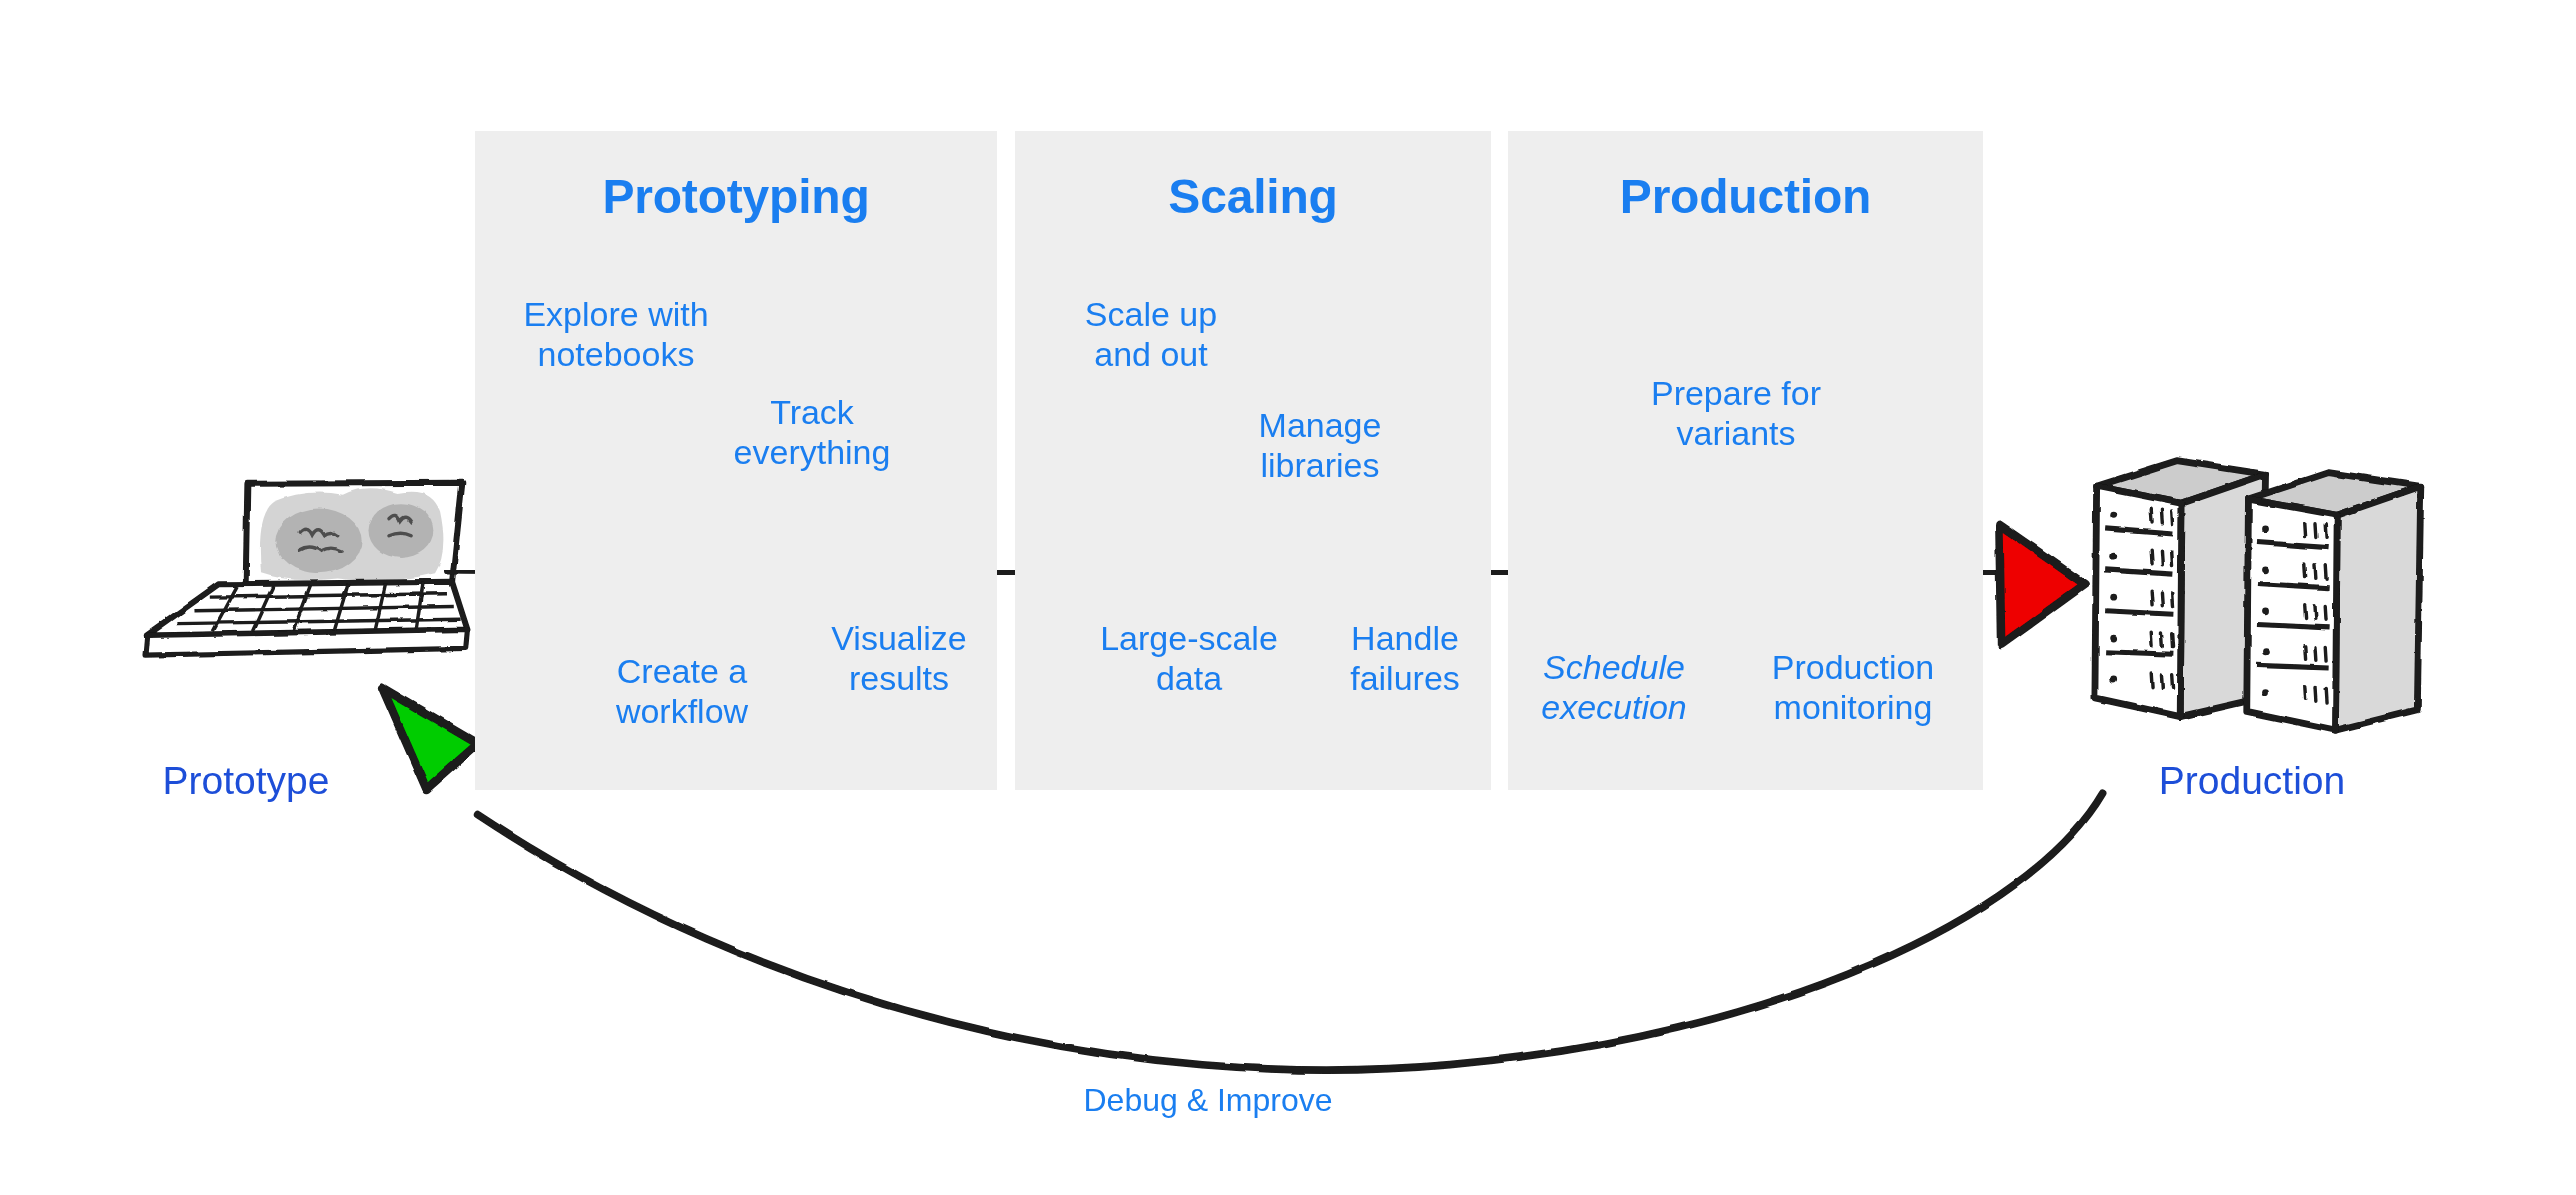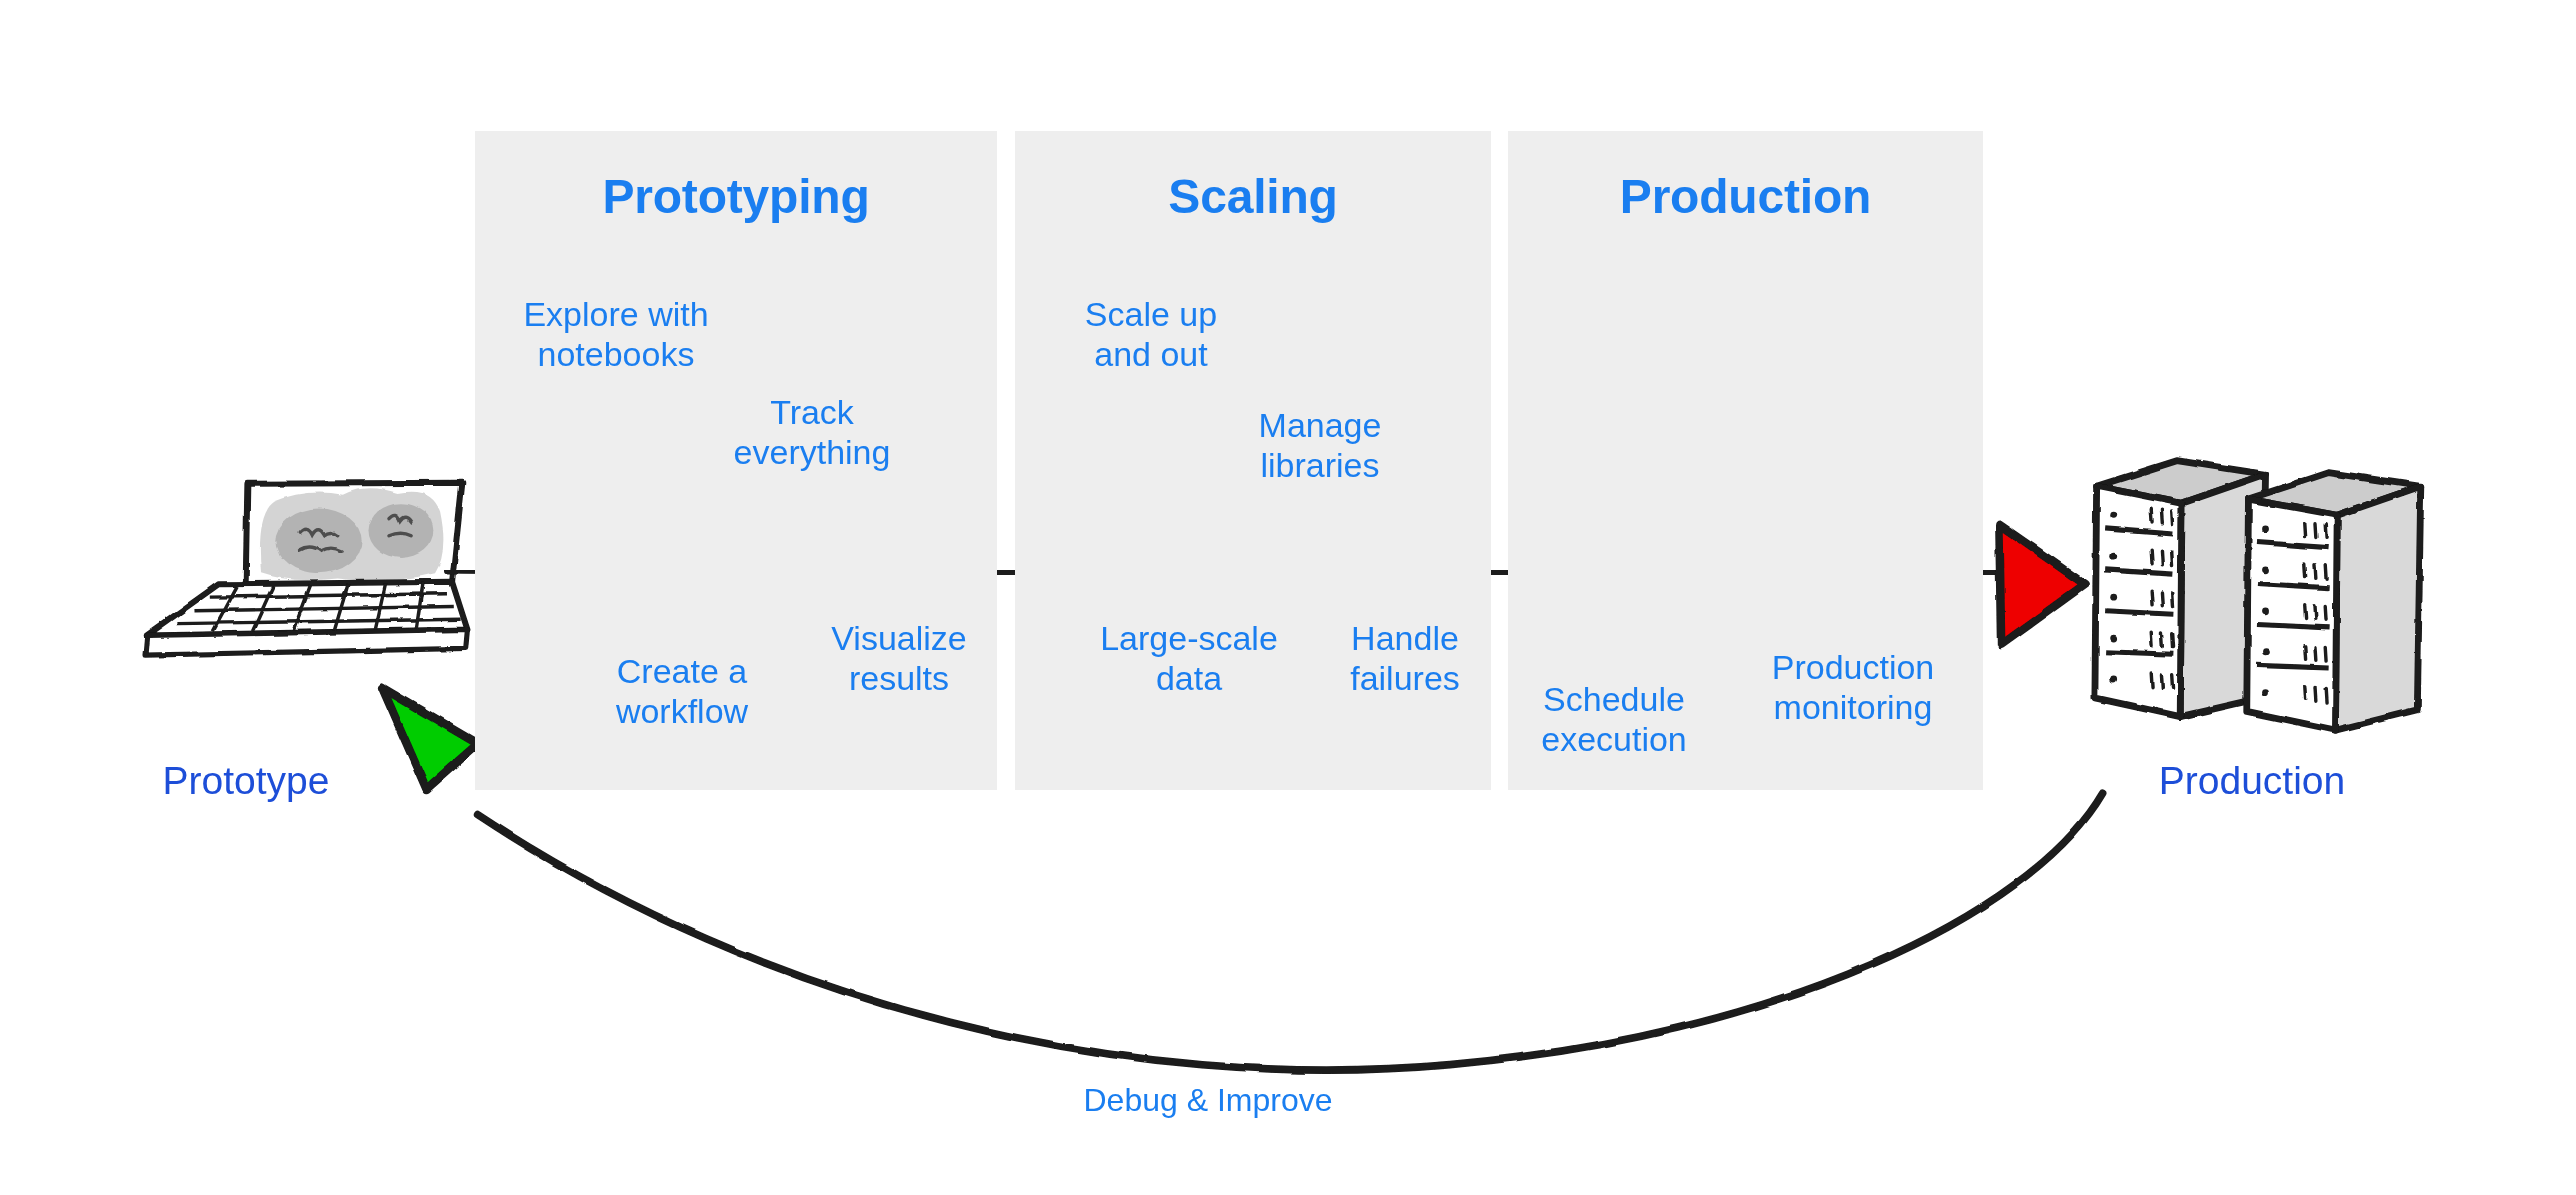--- a/index.html
+++ b/index.html
@@ -218,21 +218,23 @@
 
   <div class="milestone above" style="left:1151px; top:294px;">Scale up
 and out</div>
   <div class="milestone below" style="left:1189px; top:618px;">Large-scale
 data</div>
   <div class="milestone above" style="left:1320px; top:405px;">Manage
 libraries</div>
   <div class="milestone below" style="left:1405px; top:618px;">Handle
 failures</div>
 
-  <div class="milestone below" style="left:1614px; top:679px;">Schedule
+  <div class="milestone above" style="left:1736px; top:373px;">Prepare for
+variants</div>
+  <div class="milestone below" style="left:1614px; top:647px;font-style:italic;">Schedule
 execution</div>
   <div class="milestone below" style="left:1853px; top:647px;">Production
 monitoring</div>
 
   <div class="endpoint-caption" style="left:246px; top:759px;">Prototype</div>
   <div class="endpoint-caption" style="left:2252px; top:759px;">Production</div>
 
   <div class="loop-caption" style="left:1208px; top:1082px;">Debug &amp; Improve</div>
 
 </div>

